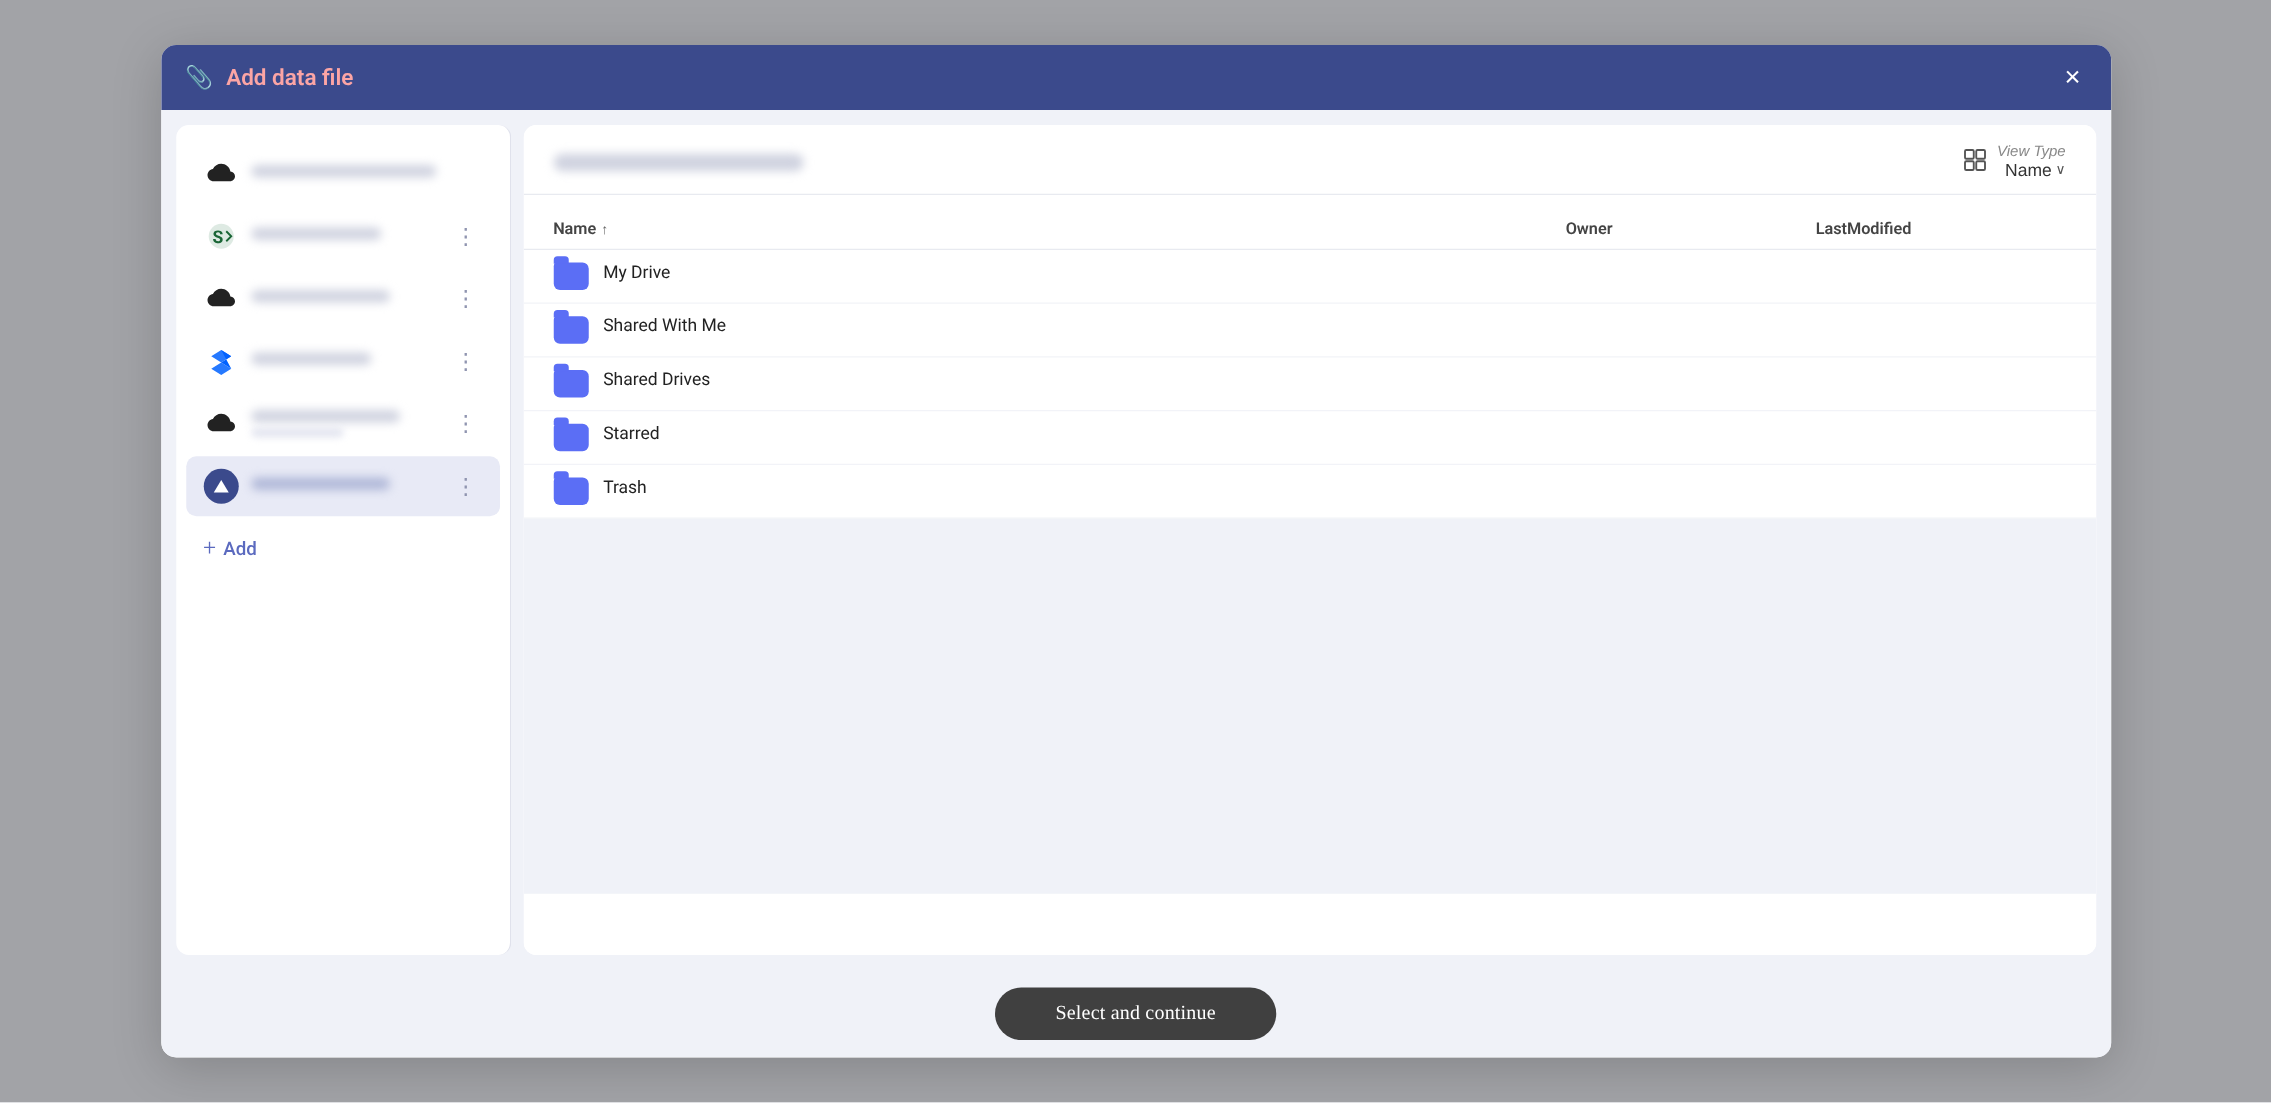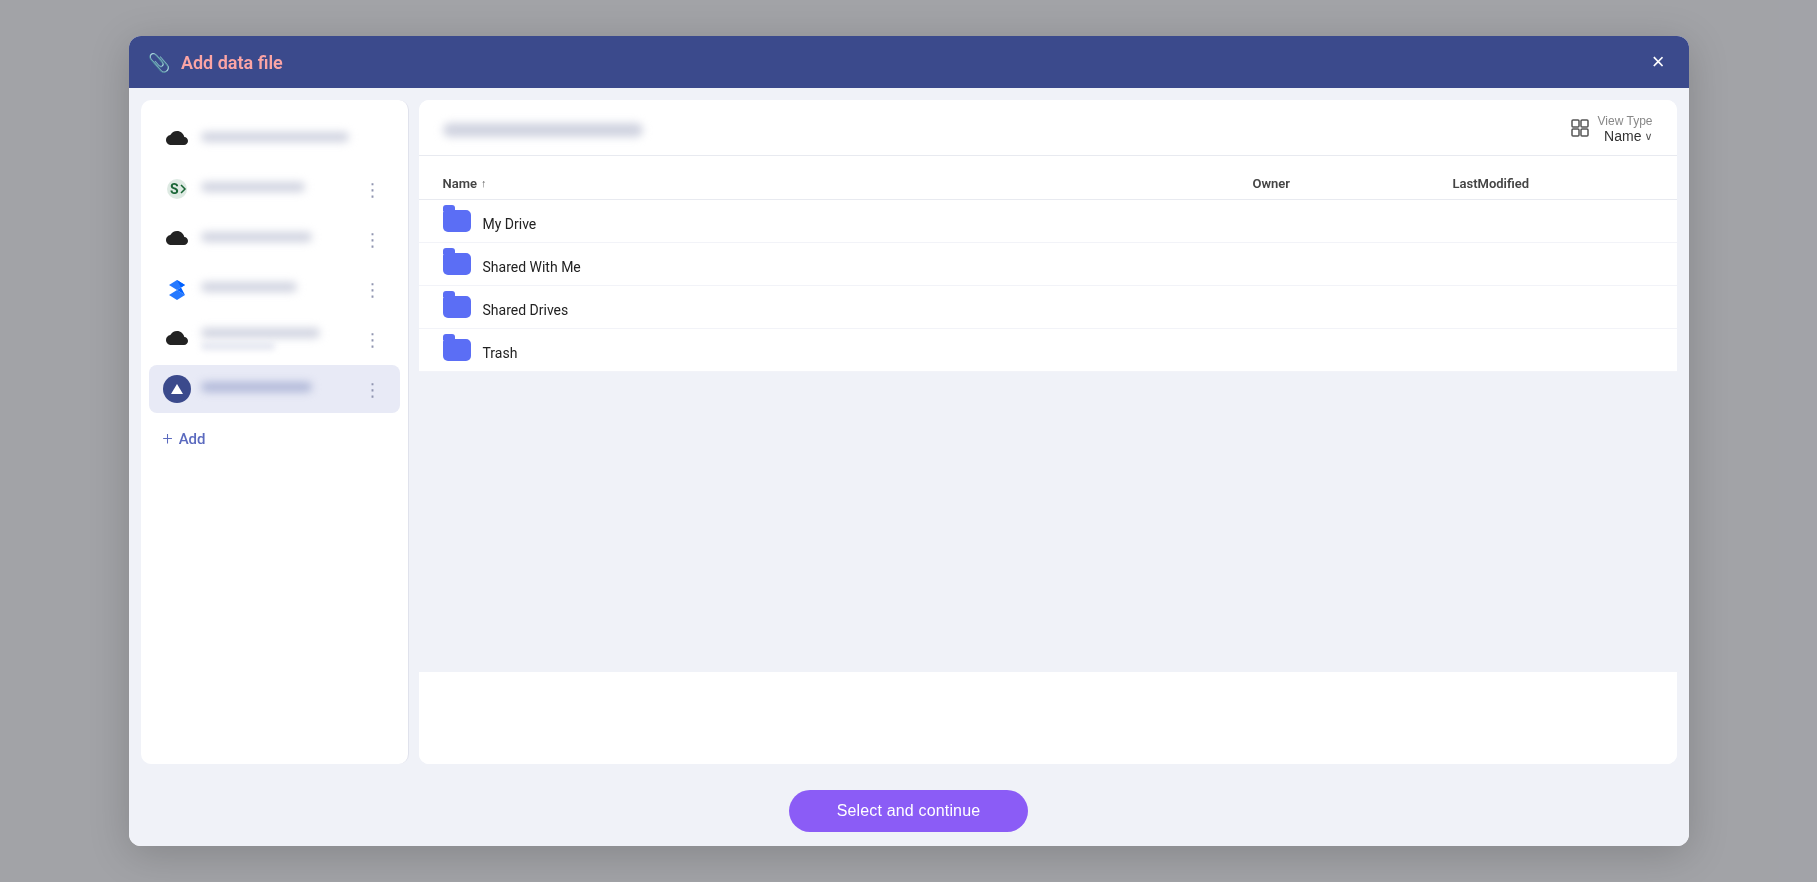--- a/index.html
+++ b/index.html
@@ -179,20 +179,21 @@
     .view-type-label {
       display: flex;
       flex-direction: column;
       align-items: flex-end;
       line-height: 1.2;
     }
     .view-type-title {
       font-size: 12px;
       color: #888;
       font-weight: 400;
+      font-style: italic;
     }
     .view-type-value {
       font-size: 14px;
       font-weight: 500;
       color: #333;
       display: flex;
       align-items: center;
       gap: 3px;
     }
     
@@ -225,21 +226,21 @@
     .file-row {
       display: grid;
       grid-template-columns: 1fr 200px 200px;
       padding: 10px 24px;
       align-items: center;
       cursor: pointer;
       border-bottom: 1px solid #f2f3f8;
     }
     .file-name-cell {
       display: flex;
-      align-items: flex-end;
+      align-items: flex-start;
       gap: 12px;
       font-size: 14px;
       color: #222;
     }
     .folder-icon {
       width: 28px;
       height: 22px;
       background: #5b6ef5;
       border-radius: 3px 5px 5px 5px;
       position: relative;
@@ -262,29 +263,30 @@
     
     .modal-footer {
       height: 70px;
       display: flex;
       align-items: center;
       justify-content: center;
       background: #f0f2f8;
       flex-shrink: 0;
     }
     .select-btn {
-      background: #8b5cf6;
+      background: #404040;
       color: #fff;
       border: none;
       border-radius: 24px;
       padding: 12px 48px;
       font-size: 16px;
       font-weight: 500;
       cursor: not-allowed;
       letter-spacing: 0.01em;
+      font-family: Liberation Serif, serif;
     }
     .chevron-down {
       font-size: 11px;
       color: #555;
     }
   </style>
 </head>
 <body>
 
 <div class="modal-overlay">
@@ -440,20 +442,28 @@
             <div class="file-name-cell">
               <div class="folder-icon"></div>
               <span>Shared Drives</span>
             </div>
             <div></div>
             <div></div>
           </div>
           <div class="file-row">
             <div class="file-name-cell">
               <div class="folder-icon"></div>
+              <span>Starred</span>
+            </div>
+            <div></div>
+            <div></div>
+          </div>
+          <div class="file-row">
+            <div class="file-name-cell">
+              <div class="folder-icon"></div>
               <span>Trash</span>
             </div>
             <div></div>
             <div></div>
           </div>
 
           <div class="empty-area" style="height:300px;background:#f0f2f8;margin:0;"></div>
         </div>
       </div>
     </div>

